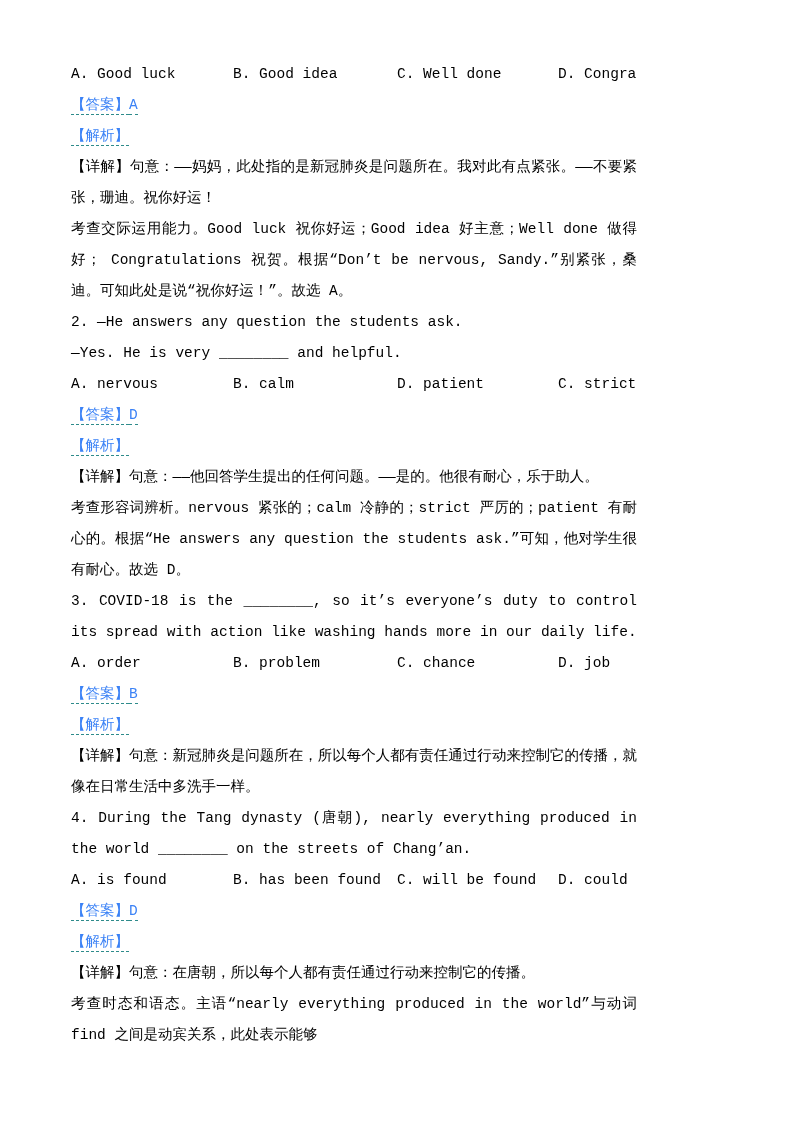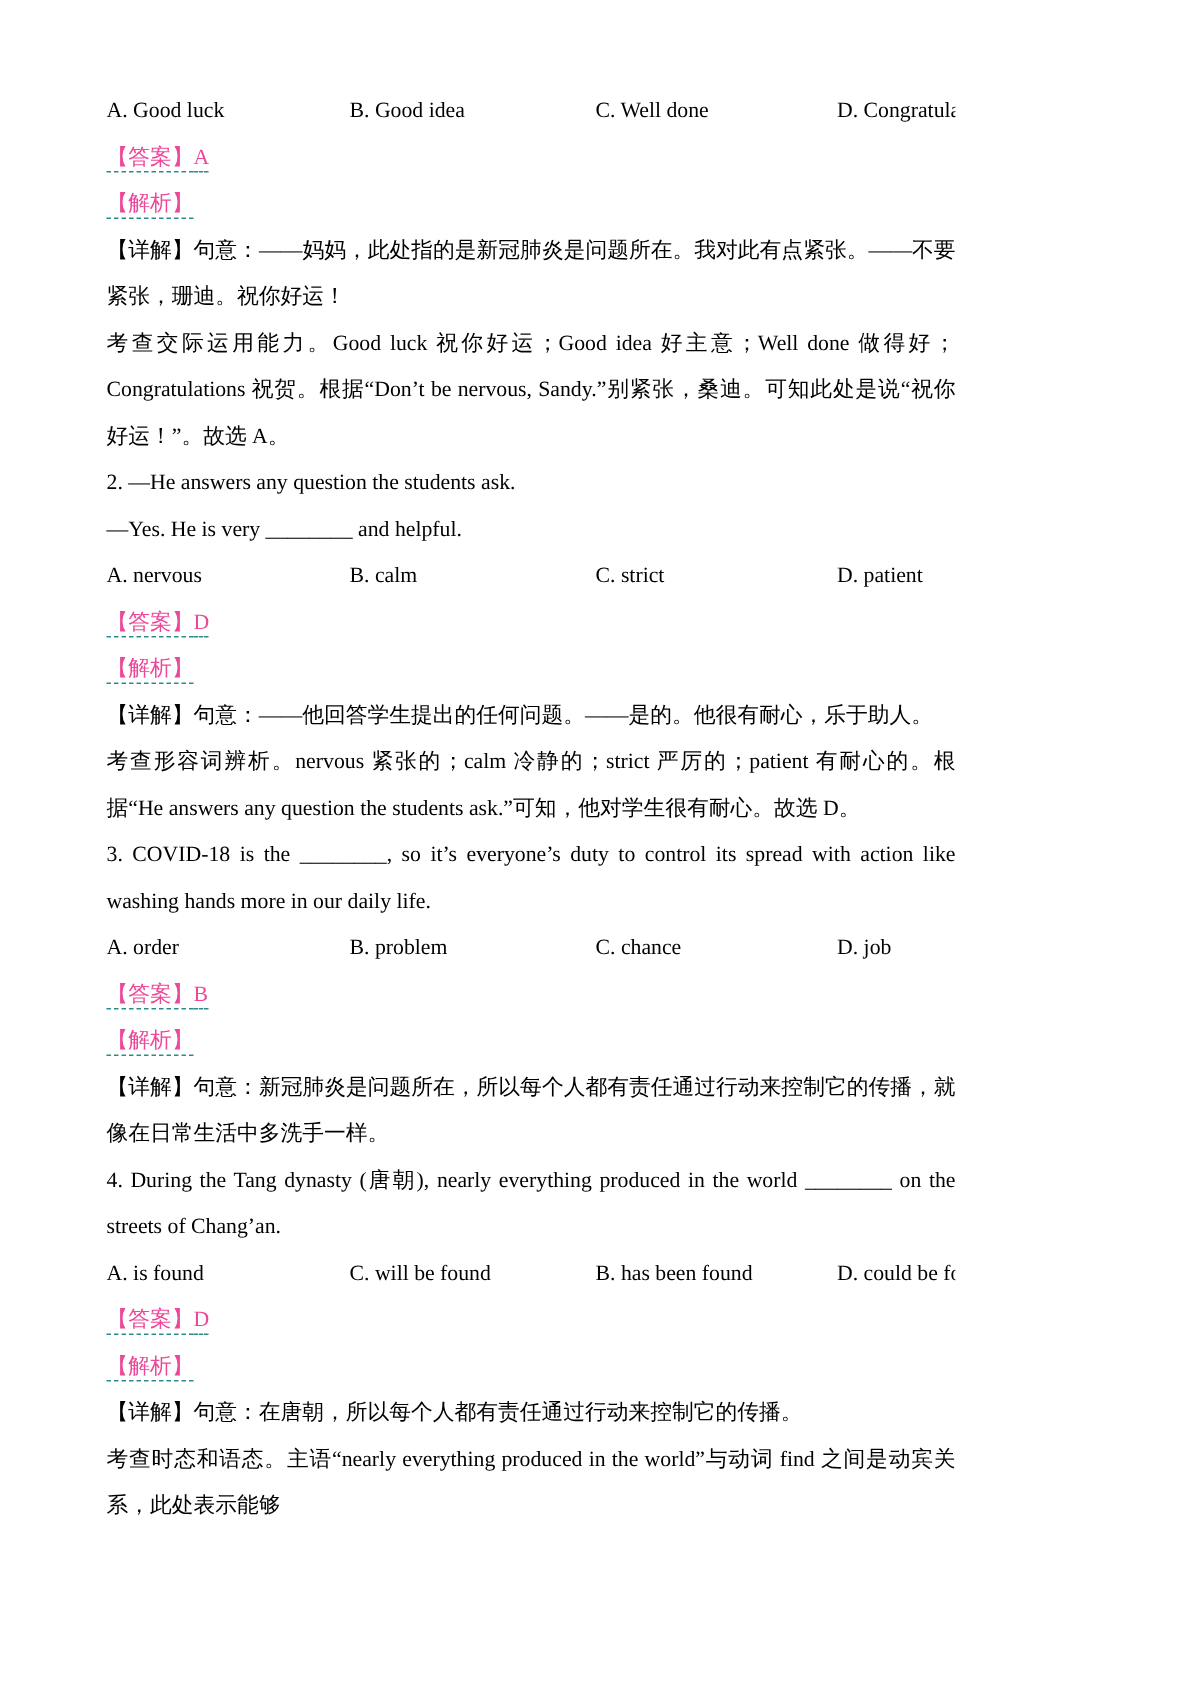--- a/index.html
+++ b/index.html
@@ -7,21 +7,21 @@
     padding: 0;
     background: #ffffff;
   }
   .page {
     position: relative;
     width: 708px;
     height: 1123px;
     box-sizing: border-box;
     background: #ffffff;
     padding: 59px 71px 40px 71px;
-    font-family: Liberation Serif, serif;
+    font-family: Liberation Mono, monospace;
     font-size: 14.5px;
     color: #000000;
     overflow: hidden;
   }
   .line {
     margin: 0;
     line-height: 31px;
     text-align: justify;
   }
   .options-row {
@@ -30,21 +30,21 @@
     line-height: 31px;
   }
   .option {
     white-space: nowrap;
     overflow: hidden;
   }
   .answer-line, .analysis-line {
     text-align: left;
   }
   .teal {
-    color: #ec4899;
+    color: #3b82f6;
     border-bottom: 1px dashed #2e8b8b;
     padding-bottom: 1px;
   }
 </style>
 </head>
 <body>
 
 <div class="page">
   <div id="content">
       <div class="options-row">
@@ -55,42 +55,42 @@
       </div>
       <p class="line answer-line"><span class="teal">【答案】</span><span class="teal">A</span></p>
       <p class="line analysis-line"><span class="teal">【解析】</span></p>
       <p class="line">【详解】句意：——妈妈，此处指的是新冠肺炎是问题所在。我对此有点紧张。——不要紧张，珊迪。祝你好运！</p>
       <p class="line">考查交际运用能力。Good luck 祝你好运；Good idea 好主意；Well done 做得好； Congratulations 祝贺。根据“Don’t be nervous, Sandy.”别紧张，桑迪。可知此处是说“祝你好运！”。故选 A。</p>
       <p class="line">2. —He answers any question the students ask.</p>
       <p class="line">—Yes. He is very ________ and helpful.</p>
       <div class="options-row">
         <span class="option">A. nervous</span>
         <span class="option">B. calm</span>
+        <span class="option">D. patient</span>
         <span class="option">C. strict</span>
-        <span class="option">D. patient</span>
       </div>
       <p class="line answer-line"><span class="teal">【答案】</span><span class="teal">D</span></p>
       <p class="line analysis-line"><span class="teal">【解析】</span></p>
       <p class="line">【详解】句意：——他回答学生提出的任何问题。——是的。他很有耐心，乐于助人。</p>
       <p class="line">考查形容词辨析。nervous 紧张的；calm 冷静的；strict 严厉的；patient 有耐心的。根据“He answers any question the students ask.”可知，他对学生很有耐心。故选 D。</p>
       <p class="line">3. COVID-18 is the ________, so it’s everyone’s duty to control its spread with action like washing hands more in our daily life.</p>
       <div class="options-row">
         <span class="option">A. order</span>
         <span class="option">B. problem</span>
         <span class="option">C. chance</span>
         <span class="option">D. job</span>
       </div>
       <p class="line answer-line"><span class="teal">【答案】</span><span class="teal">B</span></p>
       <p class="line analysis-line"><span class="teal">【解析】</span></p>
       <p class="line">【详解】句意：新冠肺炎是问题所在，所以每个人都有责任通过行动来控制它的传播，就像在日常生活中多洗手一样。</p>
       <p class="line">4. During the Tang dynasty (唐朝), nearly everything produced in the world ________ on the streets of Chang’an.</p>
       <div class="options-row">
         <span class="option">A. is found</span>
+        <span class="option">B. has been found</span>
         <span class="option">C. will be found</span>
-        <span class="option">B. has been found</span>
         <span class="option">D. could be found</span>
       </div>
       <p class="line answer-line"><span class="teal">【答案】</span><span class="teal">D</span></p>
       <p class="line analysis-line"><span class="teal">【解析】</span></p>
       <p class="line">【详解】句意：在唐朝，所以每个人都有责任通过行动来控制它的传播。</p>
       <p class="line">考查时态和语态。主语“nearly everything produced in the world”与动词 find 之间是动宾关系，此处表示能够</p>
     </div>
 </div>
 
 </body></html>

